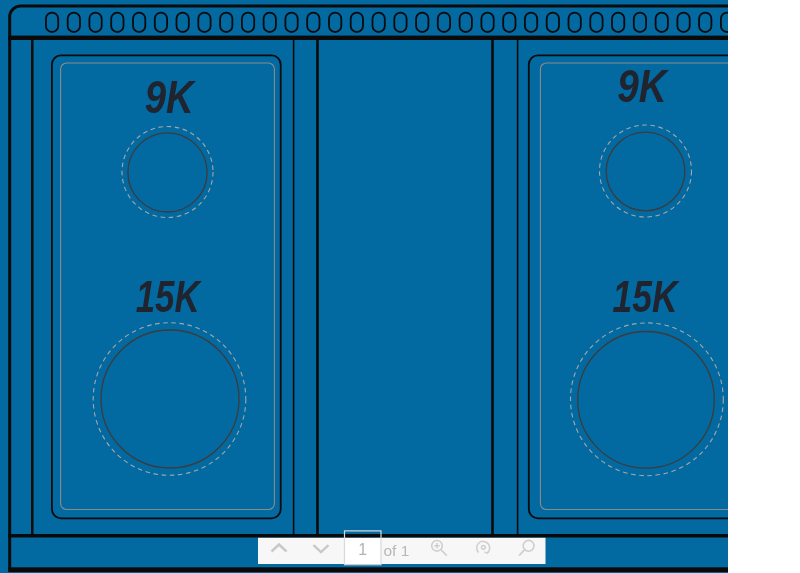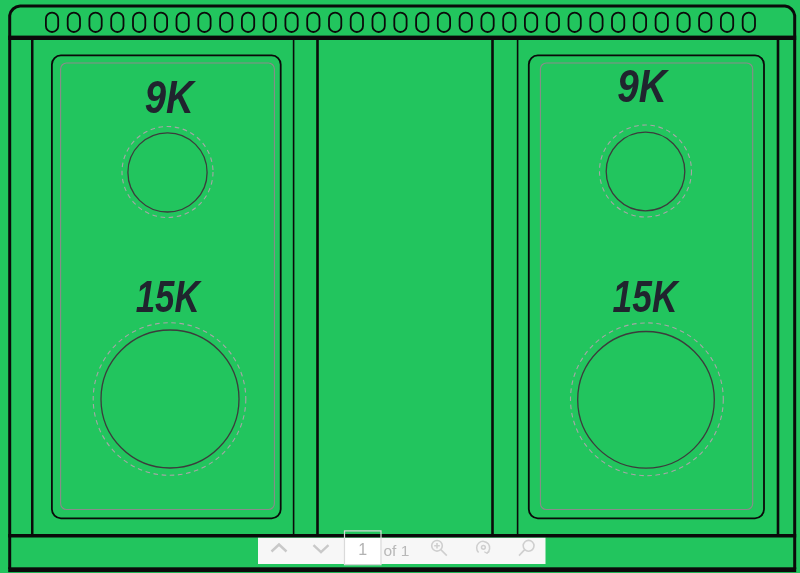--- a/index.html
+++ b/index.html
@@ -1,16 +1,16 @@
 <!DOCTYPE html>
 <html><head>
 <meta charset="utf-8">
 <style>
 html,body{margin:0;padding:0;background:#fff;}
-#stage{position:relative;width:800px;height:573px;overflow:hidden;background:#22c55e;
+#stage{position:relative;width:728px;height:573px;overflow:hidden;background:#0369a1;
 font-family:"Liberation Sans", sans-serif;}
 svg{display:block;}
 </style>
 </head>
 <body>
 <div id="stage">
 <svg width="800" height="573" viewBox="0 0 800 573">
 
   <path d="M 20 6 L 785 6 A 11 11 0 0 1 794.7 15.5 L 794.7 569 M 9.7 569 L 9.7 15.5 A 11 11 0 0 1 20 6" fill="none" stroke="#0a0a0a" stroke-width="3"></path>
 

